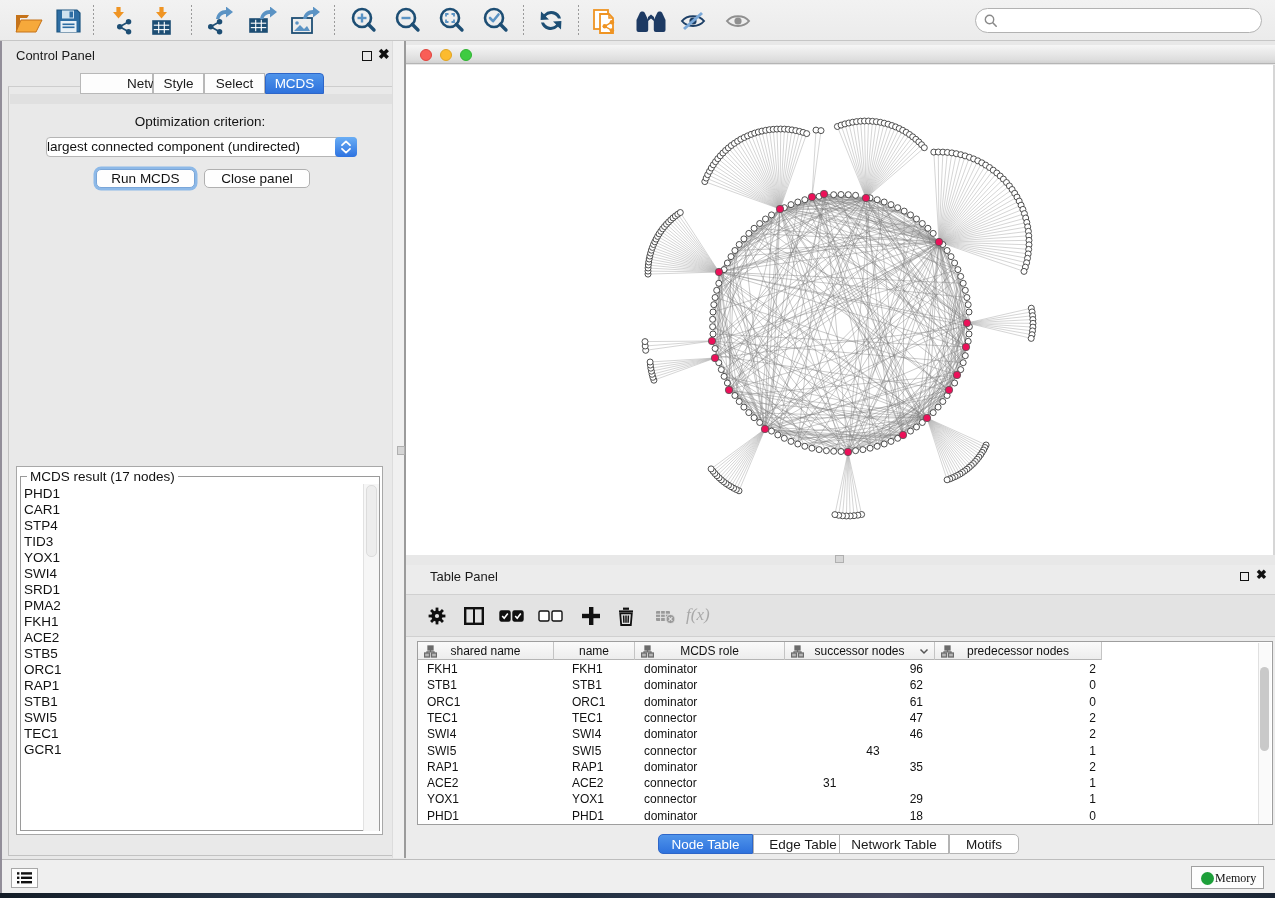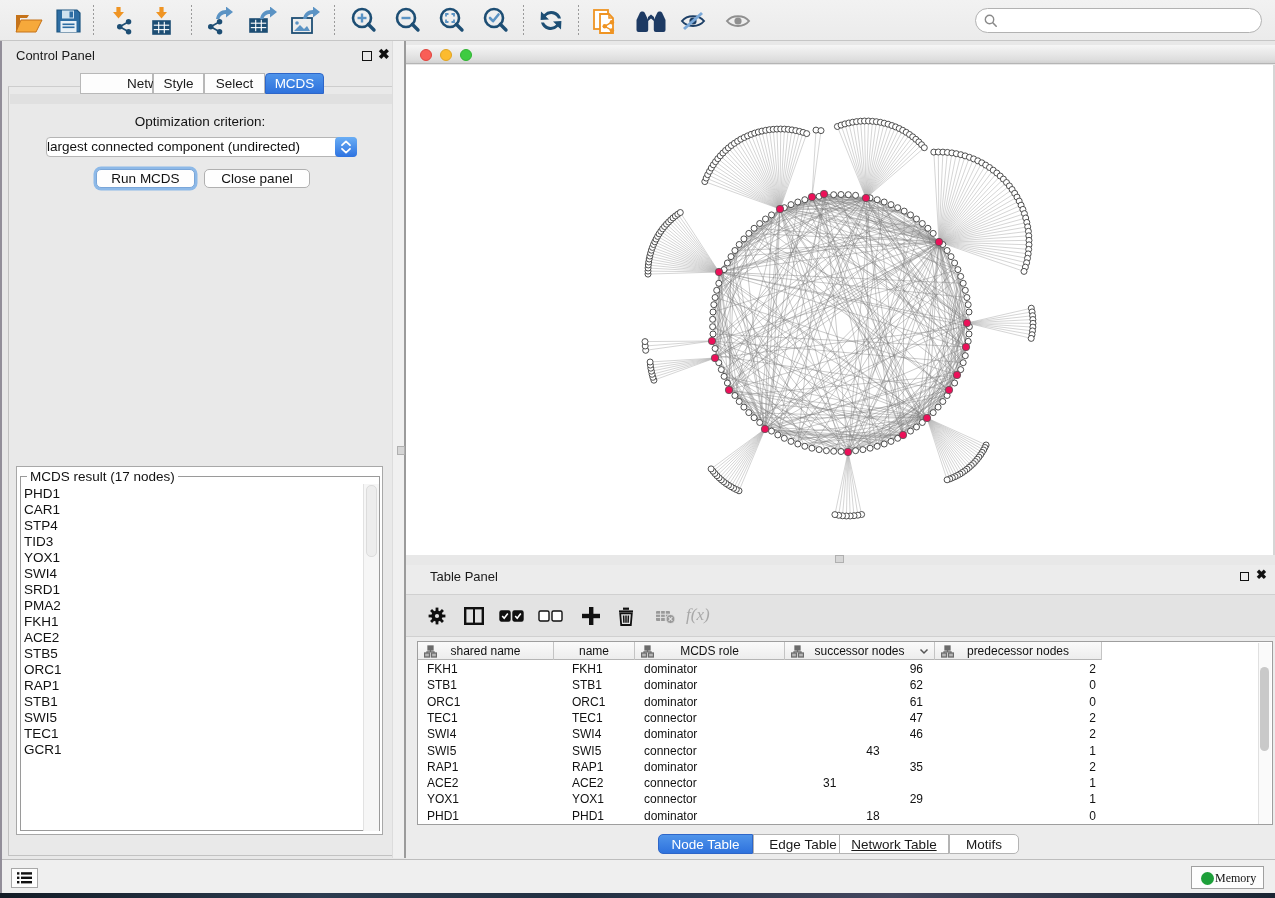--- a/index.html
+++ b/index.html
@@ -1267,31 +1267,31 @@
 <div class="cell" style="left:405px;top:114px;width:100px;">31</div>
 <div class="cell" style="left:578px;top:114px;width:100px;text-align:right">1</div>
 <div class="cell" style="left:9px;top:130px;width:120px">YOX1</div>
 <div class="cell" style="left:154px;top:130px;width:120px">YOX1</div>
 <div class="cell" style="left:226px;top:130px;width:140px">connector</div>
 <div class="cell" style="left:405px;top:130px;width:100px;text-align:right">29</div>
 <div class="cell" style="left:578px;top:130px;width:100px;text-align:right">1</div>
 <div class="cell" style="left:9px;top:147px;width:120px">PHD1</div>
 <div class="cell" style="left:154px;top:147px;width:120px">PHD1</div>
 <div class="cell" style="left:226px;top:147px;width:140px">dominator</div>
-<div class="cell" style="left:405px;top:147px;width:100px;text-align:center">18</div>
+<div class="cell" style="left:405px;top:147px;width:100px;text-align:right">18</div>
 <div class="cell" style="left:578px;top:147px;width:100px;text-align:right">0</div>
       </div>
     <div id="tbl-vscroll">
         <div id="tbl-vthumb"></div>
       </div>
   </div>
   <div id="bot-tabs">
     <div class="btab sel" style="left:0;width:95px;border-radius:5px 0 0 5px;">Node Table</div>
     <div class="btab" style="left:95px;width:100px;">Edge Table</div>
-    <div class="btab" style="left:181px;width:110px;text-decoration:underline;">Network Table</div>
+    <div class="btab" style="left:181px;width:110px;">Network Table</div>
     <div class="btab" style="left:291px;width:70px;border-radius:0 5px 5px 0;">Motifs</div>
   </div>
 </div>
 
 <div id="statusbar" class="abs">
   <div id="sb-btn"><svg width="25" height="18" viewBox="0 0 25 18">
         <g fill="#111">
           <rect x="5" y="3.2" width="2.4" height="2.4"></rect>
           <rect x="9" y="3.2" width="11" height="2.4"></rect>
           <rect x="5" y="7.6" width="2.4" height="2.4"></rect>

